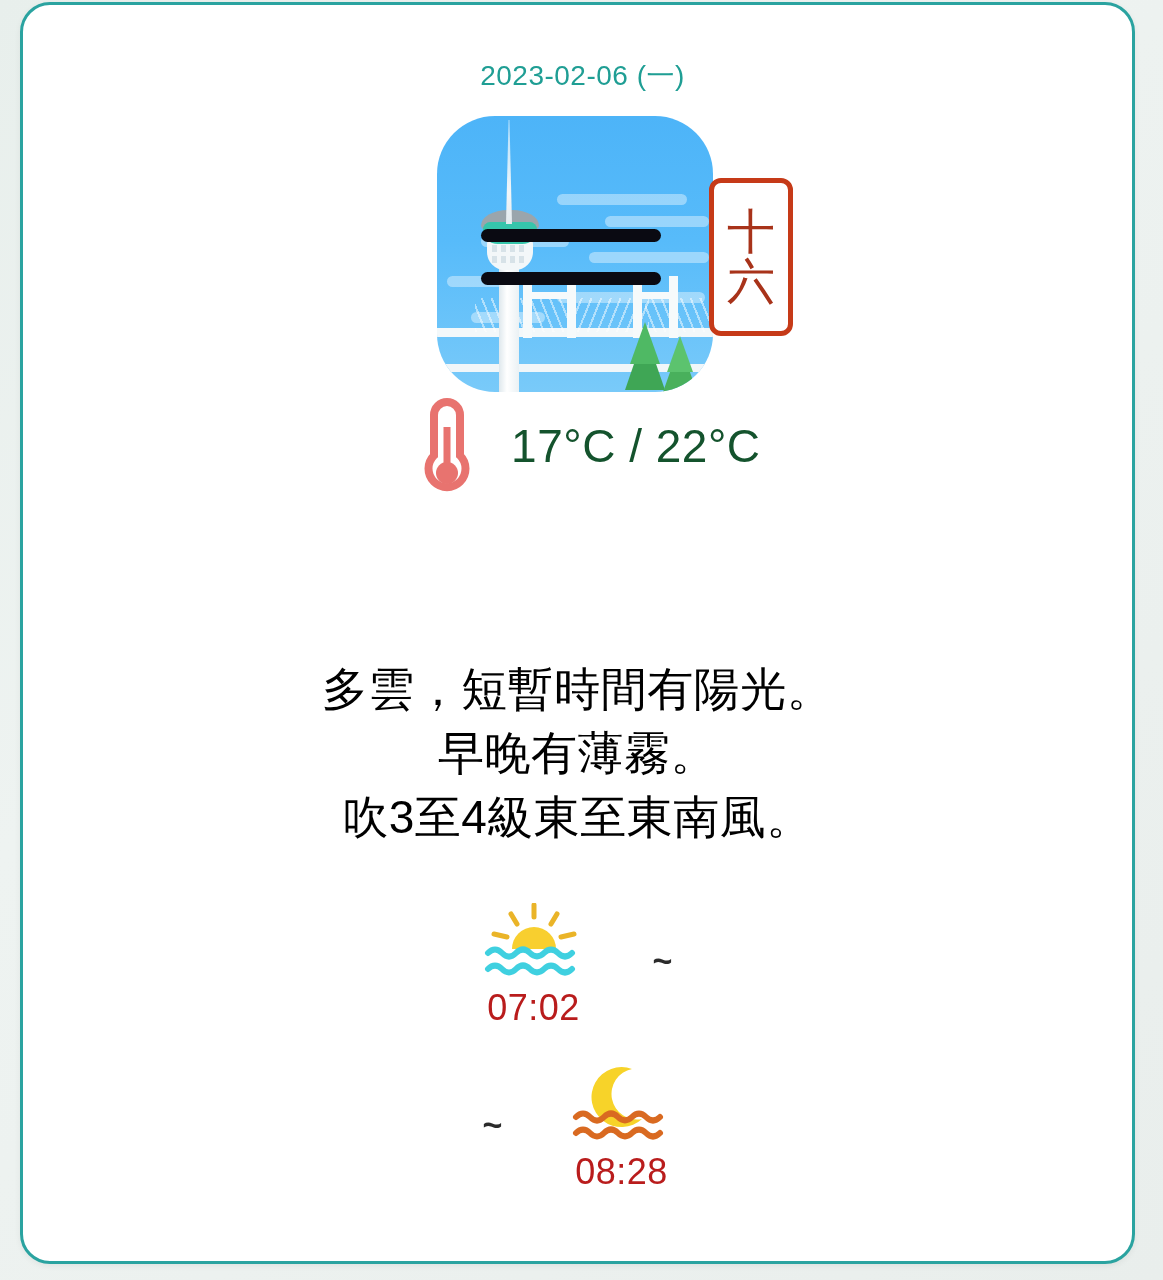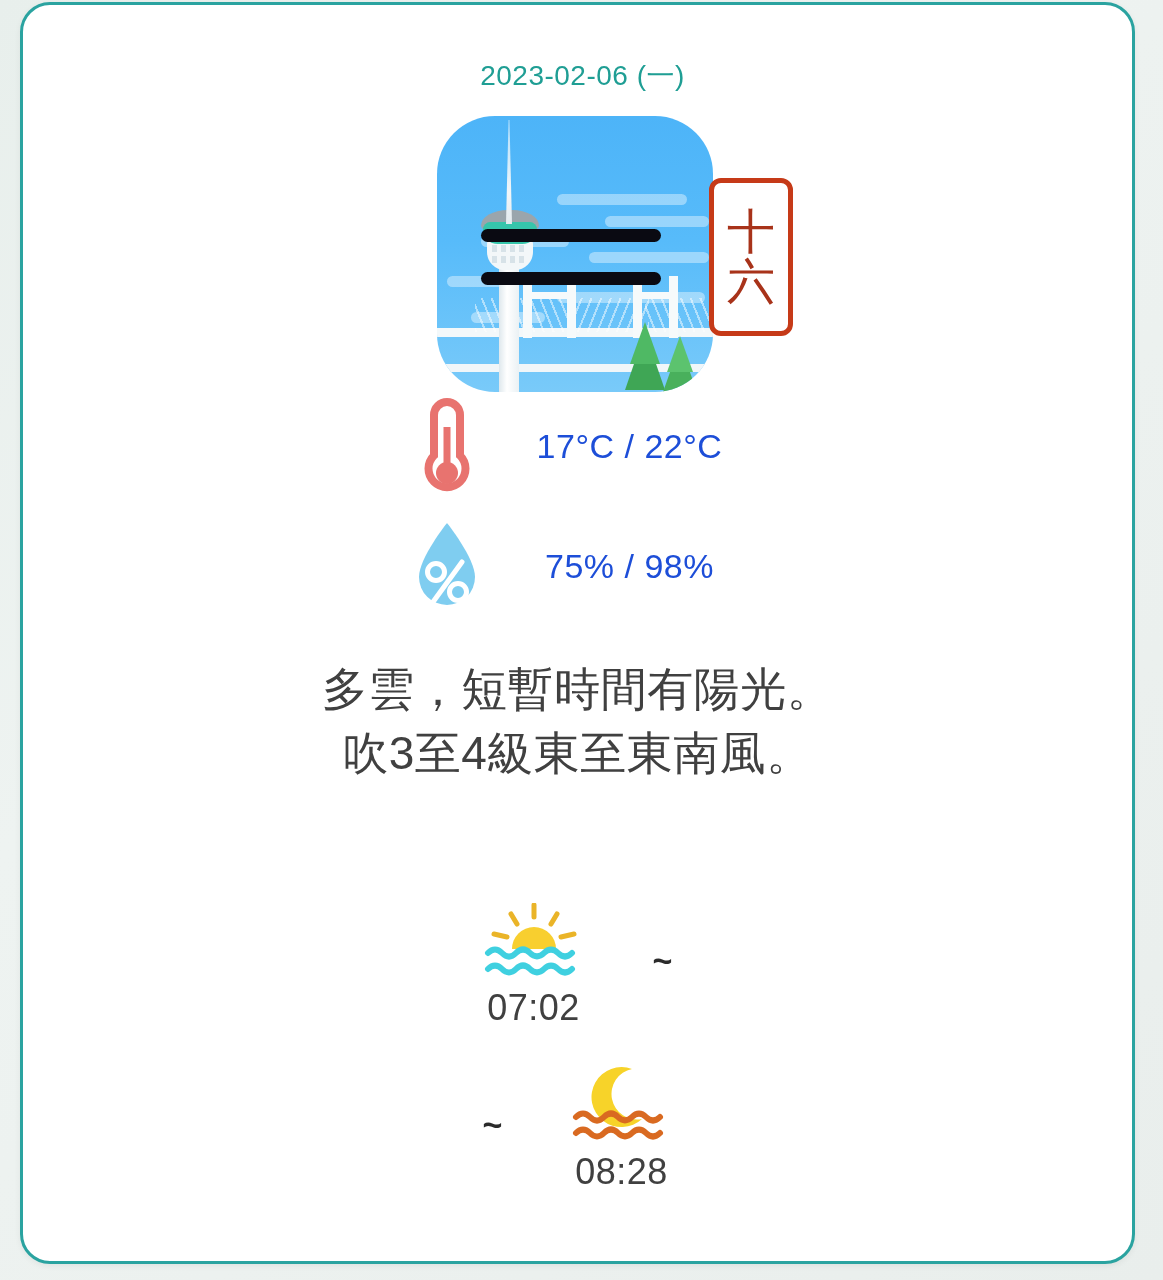--- a/index.html
+++ b/index.html
@@ -267,36 +267,36 @@
 
   .metric-icon-slot {
     width: 104px;
     height: 106px;
     display: flex;
     align-items: center;
     justify-content: center;
     flex: 0 0 auto;
   }
   .metric-text {
-    font-size: 34px;
-    color: #1d4ed8;
+    font-size: 46px;
+    color: #14532d;
     letter-spacing: 0.5px;
     white-space: nowrap;
     min-width: 262px;
-    text-align: center;
+    text-align: right;
   }
 
   
   .description {
     position: absolute;
     left: 0;
     top: 652px;
     width: 100%;
     text-align: center;
-    color: #404040;
+    color: #000000;
     font-size: 46px;
     line-height: 64px;
     letter-spacing: 0.5px;
   }
   .description .line { display: block; white-space: nowrap; }
 
   
   .astro-row {
     position: absolute;
     left: 0;
@@ -315,21 +315,21 @@
     align-items: center;
   }
   .astro-icon {
     width: 104px;
     height: 78px;
     position: relative;
   }
   .astro-time {
     margin-top: 6px;
     font-size: 36px;
-    color: #404040;
+    color: #b91c1c;
     letter-spacing: 0.5px;
   }
   .astro-sep {
     width: 88px;
     text-align: center;
     font-size: 34px;
     color: #2b2b2b;
     padding-top: 38px;
     font-weight: 700;
   }
@@ -389,34 +389,24 @@
     <div class="metric-icon-slot">
       <svg width="58" height="98" viewBox="0 0 58 98" aria-hidden="true">
         <path d="M29 5 a13 13 0 0 1 13 13 v40.5 a18.5 18.5 0 1 1 -26 0 V18 A13 13 0 0 1 29 5 Z" fill="none" stroke="#e8736f" stroke-width="8"></path>
         <circle cx="29" cy="76" r="11" fill="#e8736f"></circle>
         <rect x="25.5" y="30" width="7" height="36" fill="#e8736f"></rect>
       </svg>
     </div>
     <div class="metric-text">17°C / 22°C</div>
   </div>
 
-  <div class="metric-row metric-hum">
-    <div class="metric-icon-slot">
-      <svg width="66" height="92" viewBox="0 0 66 92" aria-hidden="true">
-        <path d="M33 3 C33 3 61 38 61 57 A28 28 0 0 1 5 57 C5 38 33 3 33 3 Z" fill="#7fcdf0"></path>
-        <circle cx="22" cy="52" r="8.5" fill="none" stroke="#ffffff" stroke-width="5"></circle>
-        <circle cx="44" cy="72" r="8.5" fill="none" stroke="#ffffff" stroke-width="5"></circle>
-        <line x1="48" y1="42" x2="19" y2="82" stroke="#ffffff" stroke-width="5" stroke-linecap="round"></line>
-      </svg>
-    </div>
-    <div class="metric-text">75% / 98%</div>
-  </div>
 
   <div class="description">
     <span class="line">多雲，短暫時間有陽光。</span>
+    <span class="line">早晚有薄霧。</span>
     <span class="line">吹3至4級東至東南風。</span>
   </div>
 
   <div class="astro-row astro-sun">
     <div class="astro-item">
       <div class="astro-icon">
         <svg width="104" height="78" viewBox="0 0 104 78" aria-hidden="true">
           <g stroke="#eab428" stroke-width="5" stroke-linecap="round">
             <line x1="52" y1="2" x2="52" y2="14"></line>
             <line x1="29" y1="11" x2="35" y2="21"></line>

